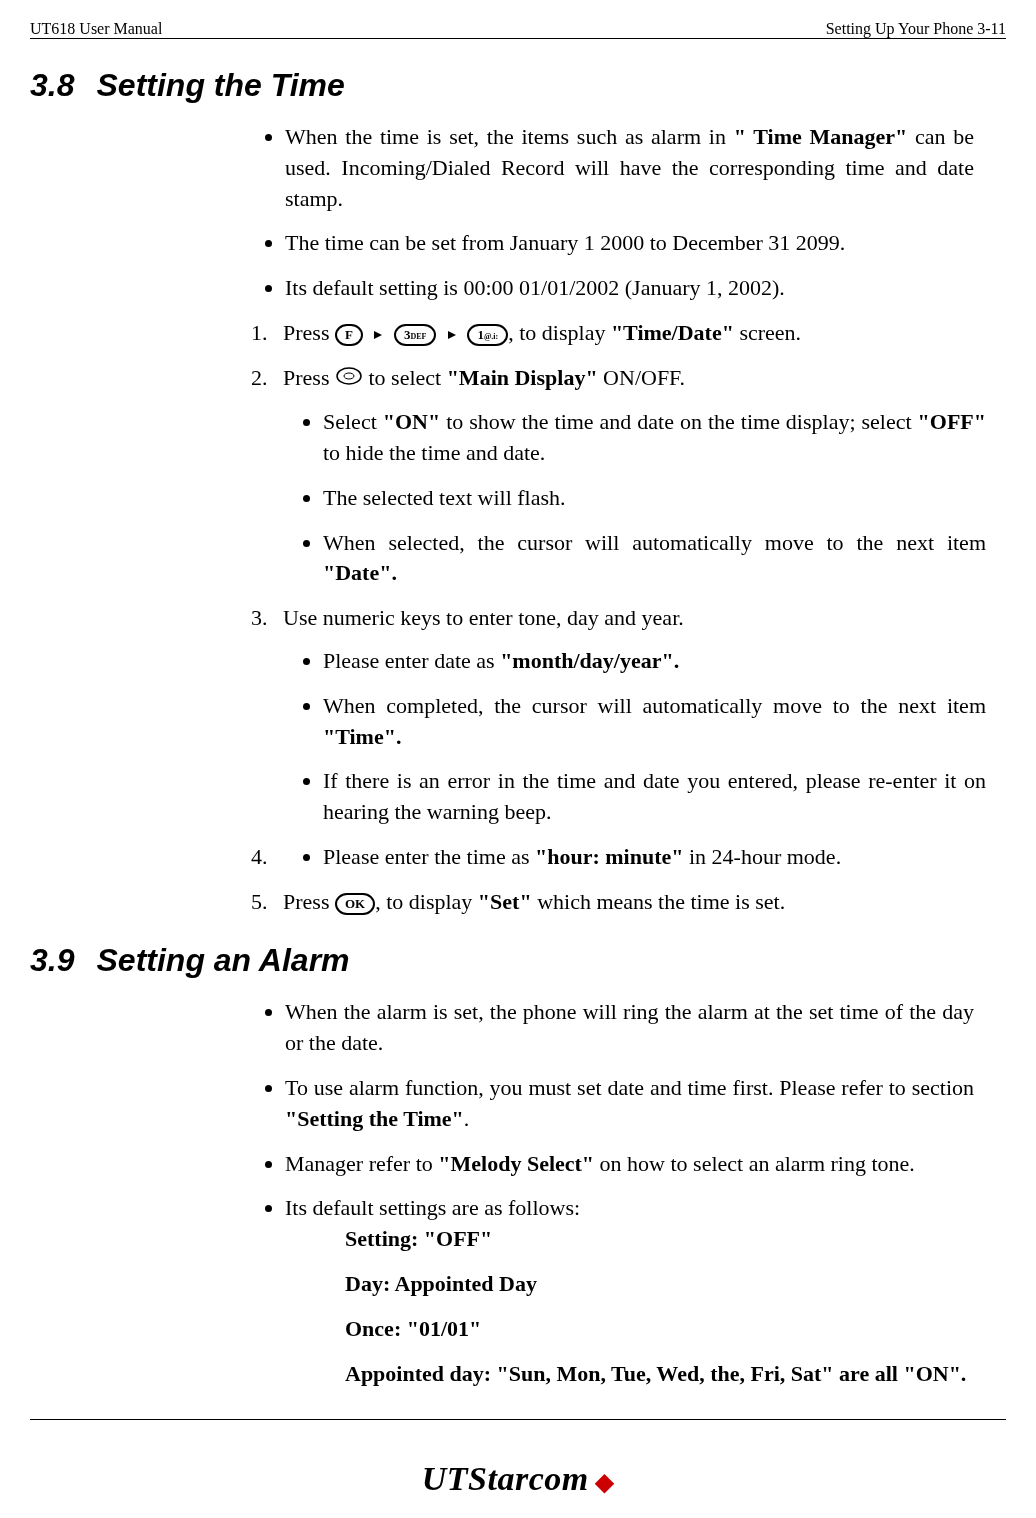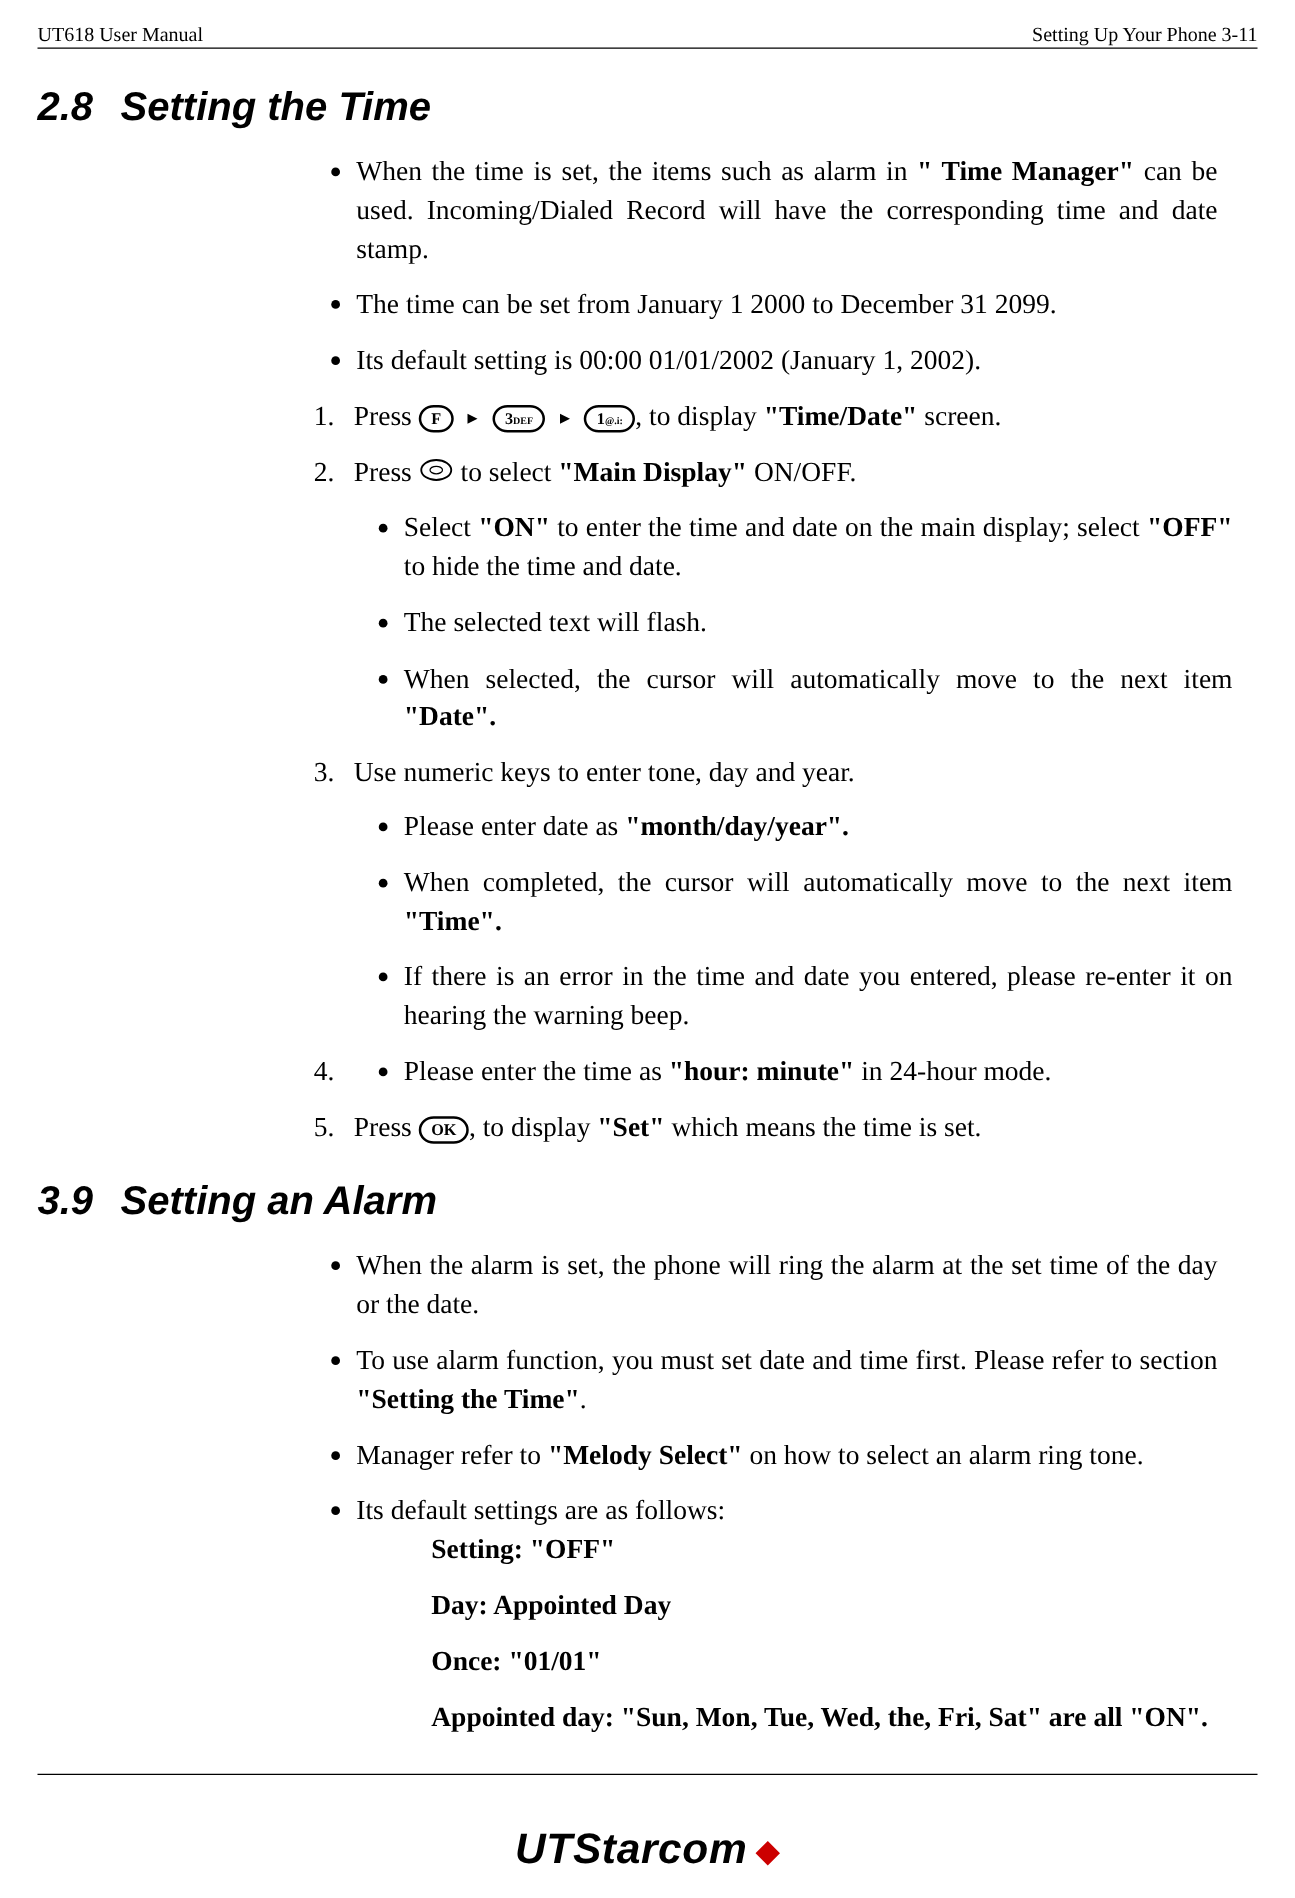--- a/index.html
+++ b/index.html
@@ -87,21 +87,21 @@
       vertical-align: middle;
       margin: 0 4px;
     }
     .tri svg { display: block; }
     .nav-oval {
       display: inline-block;
       vertical-align: middle;
     }
     .footer-logo {
       text-align: center;
-      font-family: Liberation Sans, sans-serif;
+      font-family: Liberation Serif, serif;
       font-weight: bold;
       font-style: italic;
       font-size: 34px;
       margin-top: 40px;
       letter-spacing: 0.5px;
     }
     .footer-logo .ut {
       font-style: italic;
     }
     .footer-logo .starcom {
@@ -122,21 +122,21 @@
 </head>
 <body>
 
 <div class="page">
   <div class="header-row">
     <span>UT618 User Manual</span>
     <span>Setting Up Your Phone   3-11</span>
   </div>
 
   <div class="section-heading">
-    <span class="num">2.8</span><span>Setting the Time</span>
+    <span class="num">3.8</span><span>Setting the Time</span>
   </div>
 
   <div class="content">
     <ul class="bullets">
       <li>
         <span>When the time is set, the items such as alarm in </span><span class="bold">" Time Manager"</span><span> can be used. Incoming/Dialed Record will have the corresponding time and date stamp.</span>
       </li>
       <li>The time can be set from January 1 2000 to December 31 2099.</li>
       <li>Its default setting is 00:00 01/01/2002 (January 1, 2002).</li>
     </ul>
@@ -160,21 +160,21 @@
         <span>Press </span>
         <span class="nav-oval">
           <svg width="28" height="20">
               <ellipse cx="14" cy="10" rx="12" ry="8" fill="none" stroke="#000" stroke-width="1.5"></ellipse>
               <ellipse cx="14" cy="10" rx="5" ry="3" fill="none" stroke="#000" stroke-width="1"></ellipse>
             </svg>
         </span>
         <span> to select </span><span class="bold">"Main Display"</span><span> ON/OFF.</span>
         <ul class="sub">
           <li>
-            <span>Select </span><span class="bold">"ON"</span><span> to enter the time and date on the main display; select </span><span class="bold">"OFF"</span><span> to hide the time and date.</span>
+            <span>Select </span><span class="bold">"ON"</span><span> to show the time and date on the time display; select </span><span class="bold">"OFF"</span><span> to hide the time and date.</span>
           </li>
           <li>The selected text will flash.</li>
           <li>
             <span>When selected, the cursor will automatically move to the next item </span><span class="bold">"Date".</span>
           </li>
         </ul>
       </li>
 
       <li>
         <span>Use numeric keys to enter tone, day and year.</span>

